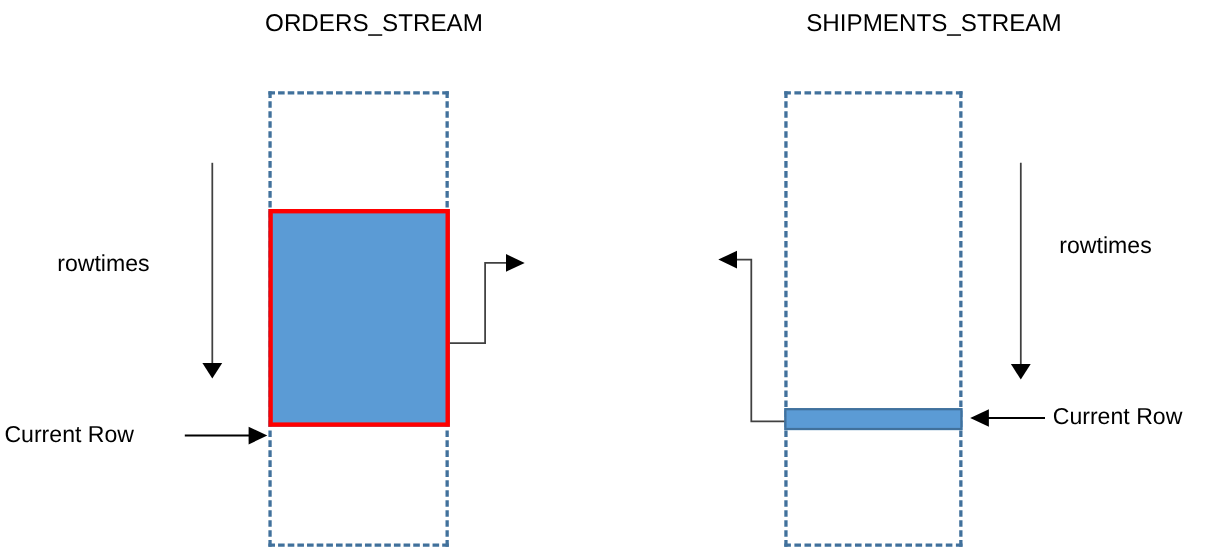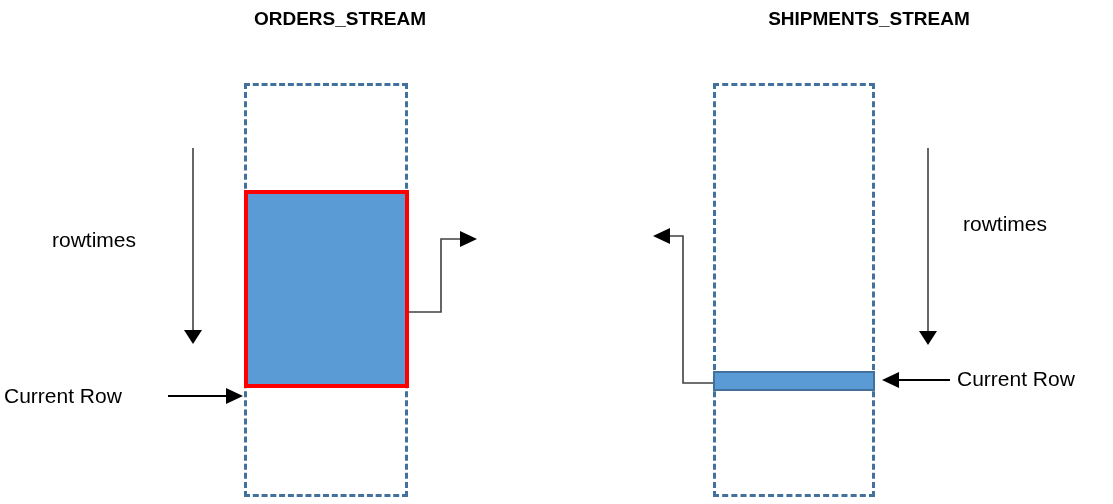--- a/index.html
+++ b/index.html
@@ -14,28 +14,28 @@
   #canvas {
     position: relative;
     width: 1113px;
     height: 504px;
     background: #ffffff;
     overflow: hidden;
   }
   .stream-title {
     position: absolute;
     font-family: "Liberation Sans", sans-serif;
-    font-weight: bold;
-    font-size: 19px;
+    font-weight: normal;
+    font-size: 22px;
     color: #000000;
     white-space: nowrap;
     text-align: center;
   }
   #title-orders  { left: 160px; top: 8px;  width: 360px; }
-  #title-shipments { left: 669px; top: 8px; width: 400px; }
+  #title-shipments { left: 649px; top: 8px; width: 400px; }
 
   .stream-box {
     position: absolute;
     background: #ffffff;
     border: 3px dashed #41719C;
     box-sizing: border-box;
   }
   #orders-box   { left: 244px; top: 83px;  width: 164px; height: 414px; }
   #shipments-box{ left: 713px; top: 83px;  width: 162px; height: 414px; }
 

